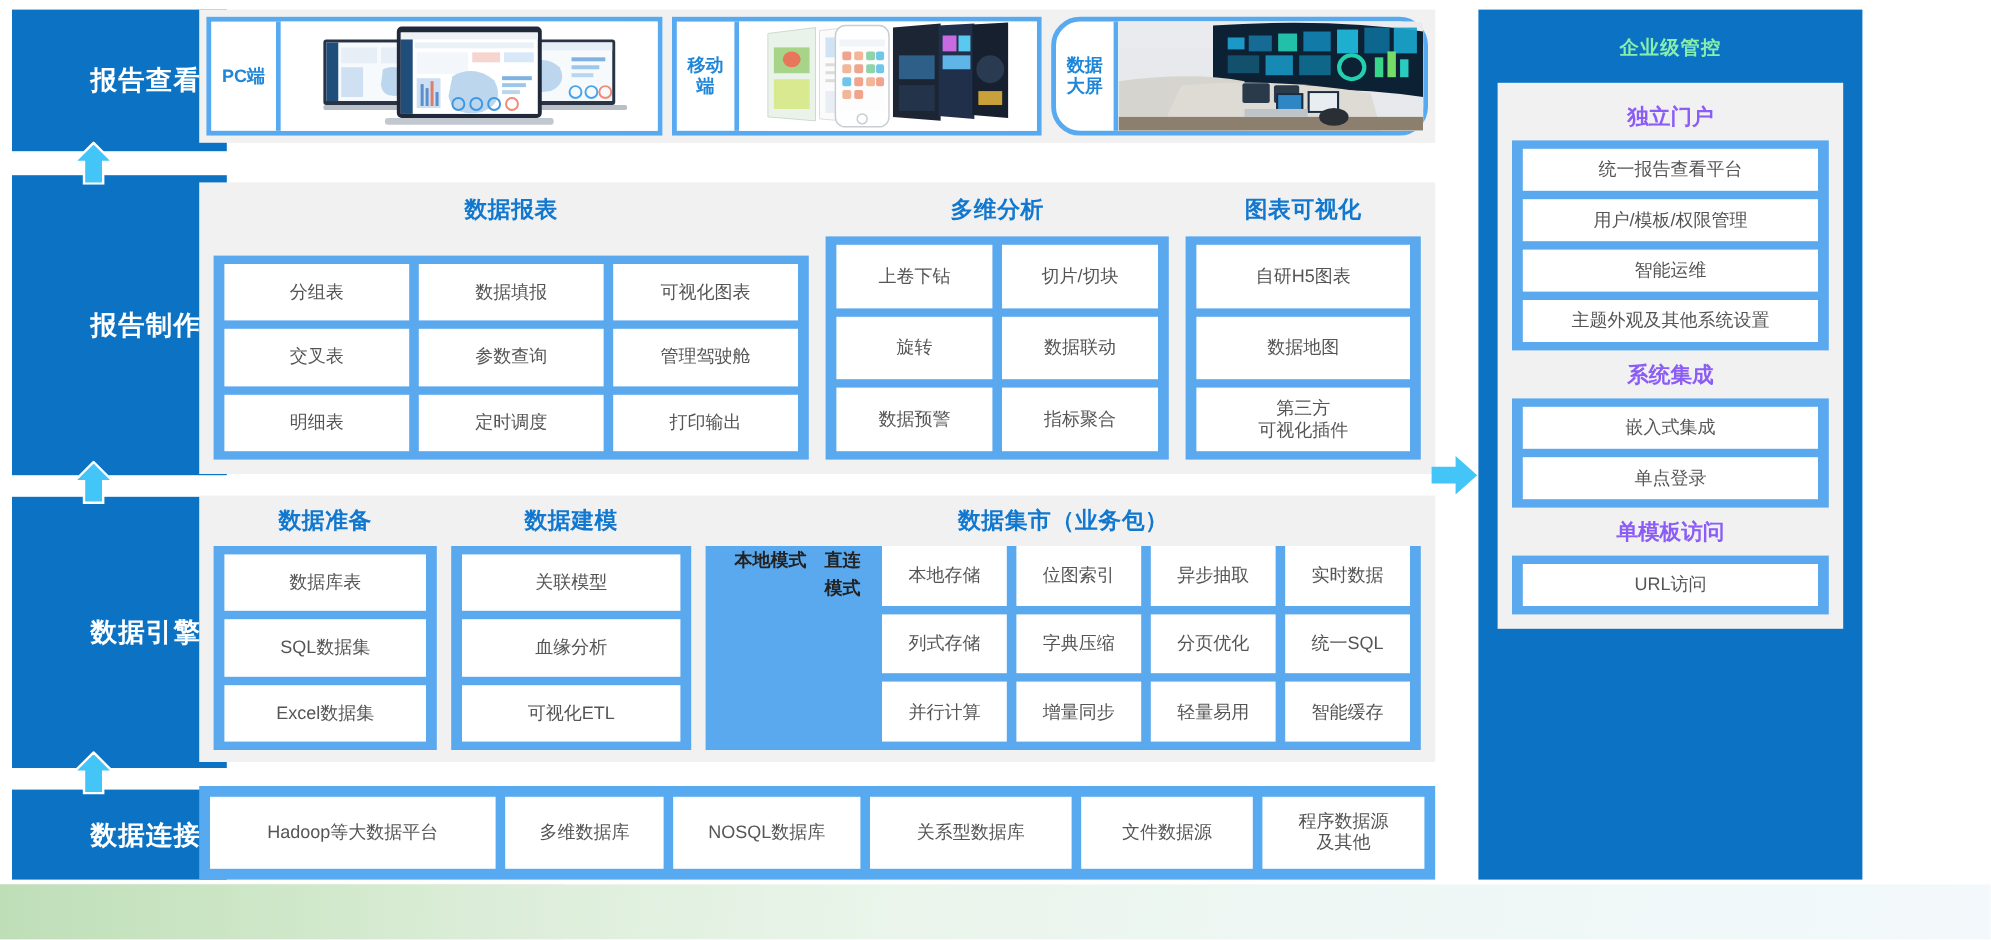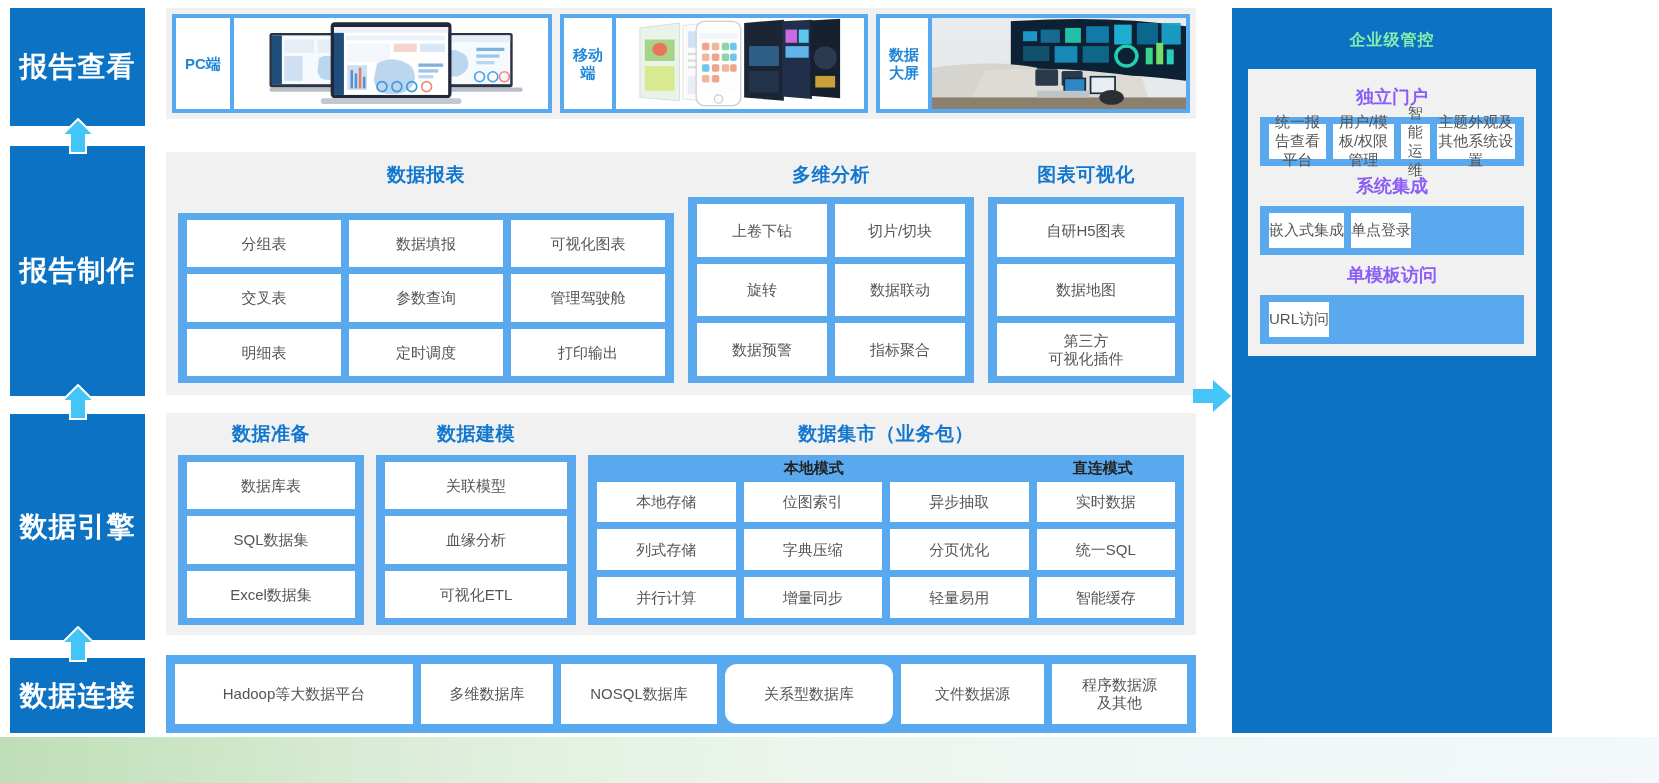--- a/index.html
+++ b/index.html
@@ -21,21 +21,21 @@
   .green-wash:after{
     content:"";position:absolute;left:0;bottom:0;width:470px;height:46px;
     background:linear-gradient(90deg,#b9dcb2 0%,#c8e4c0 40%,#dfeedd 100%);
     opacity:.9;
   }
   
   .stage{position:absolute;inset:0;z-index:2;}
   
   .rail{position:absolute;left:10px;width:135px;background:#0b72c4;
         display:flex;align-items:center;justify-content:center;
-        color:#fff;font-size:28px;font-weight:bold;letter-spacing:1px;}
+        color:#fff;font-size:22px;font-weight:bold;letter-spacing:1px;padding-left:44px;}
   .rail-0{top:8px;height:118px;}
   .rail-1{top:146px;height:250px;}
   .rail-2{top:414px;height:226px;}
   .rail-3{top:658px;height:75px;}
   .up-arrow{position:absolute;left:61px;width:34px;height:36px;z-index:3;}
   .up-arrow svg{display:block;}
   
   .panel{position:absolute;background:#f1f1f1;}
   .panel-top{left:166px;top:8px;width:1030px;height:111px;}
   .panel-report{left:166px;top:152px;width:1030px;height:243px;}
@@ -43,66 +43,66 @@
   .panel-conn{left:166px;top:655px;width:1030px;height:78px;background:#57aaf0;}
   
   .dev-row{position:absolute;inset:6px;display:flex;gap:8px;}
   .dev-tile{border:4px solid #57aaf0;background:#fff;display:flex;align-items:stretch;box-sizing:border-box;}
   .dev-label{display:flex;align-items:center;justify-content:center;
              color:#1f86d8;font-weight:bold;font-size:15px;padding:0 9px;
              border-right:4px solid #57aaf0;text-align:center;line-height:1.15;white-space:pre-line;}
   .dev-shot{flex:1;position:relative;overflow:hidden;background:#fff;}
   .tile-pc{flex:0 0 380px;}
   .tile-mobile{flex:0 0 308px;}
-  .tile-screen{flex:1;}
+  .tile-screen{flex:1;border-radius:24px;}
   
   .grp-title{color:#1278cf;font-weight:bold;font-size:19px;text-align:center;letter-spacing:.5px;}
   .grid-box{background:#5aa9ee;box-sizing:border-box;padding:7px 9px;display:flex;flex-direction:column;gap:7px;}
   .grid-row{display:flex;gap:8px;flex:1;}
   .cell{background:#fff;flex:1;display:flex;align-items:center;justify-content:center;
         color:#555;font-size:15px;text-align:center;line-height:1.15;white-space:pre-line;}
   
   .rep-wrap{position:absolute;left:12px;right:12px;top:10px;bottom:12px;display:flex;gap:14px;}
   .rep-col{display:flex;flex-direction:column;}
   .rep-col .grid-box{flex:1;margin-top:9px;}
   .col-report{flex:0 0 496px;gap:16px;}
   .col-multi{flex:0 0 286px;}
   .col-viz{flex:1;}
   
   .eng-wrap{position:absolute;left:12px;right:12px;top:8px;bottom:10px;display:flex;gap:12px;}
   .eng-col{display:flex;flex-direction:column;}
   .eng-col .grid-box{flex:1;margin-top:8px;}
   .col-prep{flex:0 0 186px;}
   .col-model{flex:0 0 200px;}
   .col-mart{flex:1;}
-  .mart-box{background:#5aa9ee;box-sizing:border-box;padding:0 0 7px 0;display:flex;flex-direction:column;margin-top:8px;flex:1;}
+  .mart-box{background:#5aa9ee;box-sizing:border-box;padding:0 0 7px 0;display:flex;flex-direction:row;margin-top:8px;flex:1;}
   .mart-heads{display:flex;padding:2px 9px 2px 9px;}
   .mart-head{font-size:15px;font-weight:bold;color:#222;text-align:center;line-height:1.5;}
   .mart-head-local{flex:3;}
   .mart-head-direct{flex:1;}
   .mart-grid{flex:1;display:flex;flex-direction:column;gap:7px;padding:0 9px;}
   
   .conn-wrap{position:absolute;left:9px;right:9px;top:9px;bottom:9px;display:flex;gap:8px;}
   .conn-cell{background:#fff;display:flex;align-items:center;justify-content:center;color:#555;
              font-size:15px;text-align:center;line-height:1.2;white-space:pre-line;}
   .conn-0{flex:0 0 238px;}
   .conn-1{flex:0 0 132px;}
   .conn-2{flex:0 0 156px;}
-  .conn-3{flex:0 0 168px;border-radius:12px;}
+  .conn-3{flex:0 0 168px;}
   .conn-4{flex:0 0 143px;}
   .conn-5{flex:1;}
   
   .right-arrow{position:absolute;left:1192px;top:376px;width:40px;height:40px;z-index:5;}
   
   .ent{position:absolute;left:1232px;top:8px;width:320px;height:725px;background:#0b72c4;
        box-sizing:border-box;padding:0 16px 14px 16px;}
   .ent-title{color:#86efac;font-weight:bold;font-size:16px;text-align:center;padding:22px 0 18px 0;letter-spacing:1px;}
   .ent-body{background:#f1f1f1;padding:8px 12px 12px 12px;}
   .ent-h{color:#8b5cf6;font-weight:bold;font-size:18px;text-align:center;padding:8px 0 8px 0;}
-  .ent-group{background:#5aa9ee;padding:7px 9px;display:flex;flex-direction:row;gap:7px;}
+  .ent-group{background:#5aa9ee;padding:7px 9px;display:flex;flex-direction:column;gap:7px;}
   .ent-cell{background:#fff;height:35px;display:flex;align-items:center;justify-content:center;
             color:#555;font-size:15px;text-align:center;}
 </style>
 </head>
 <body>
 
 <div class="green-wash"></div>
 
 <div class="stage">
 

